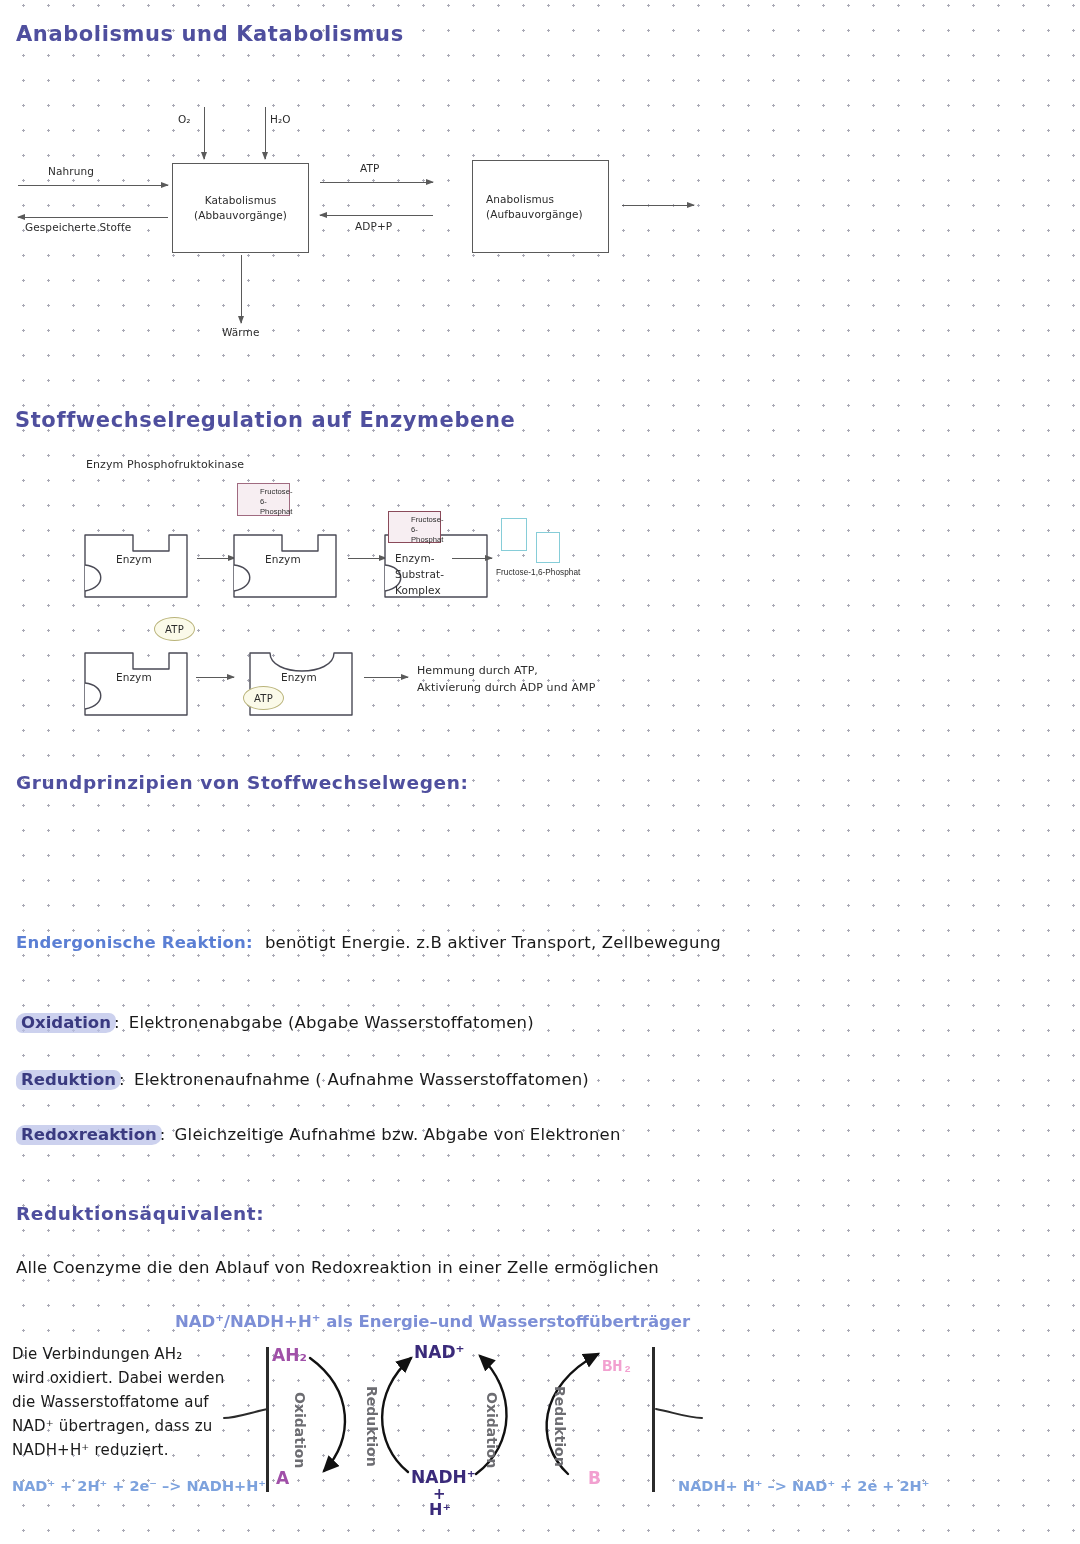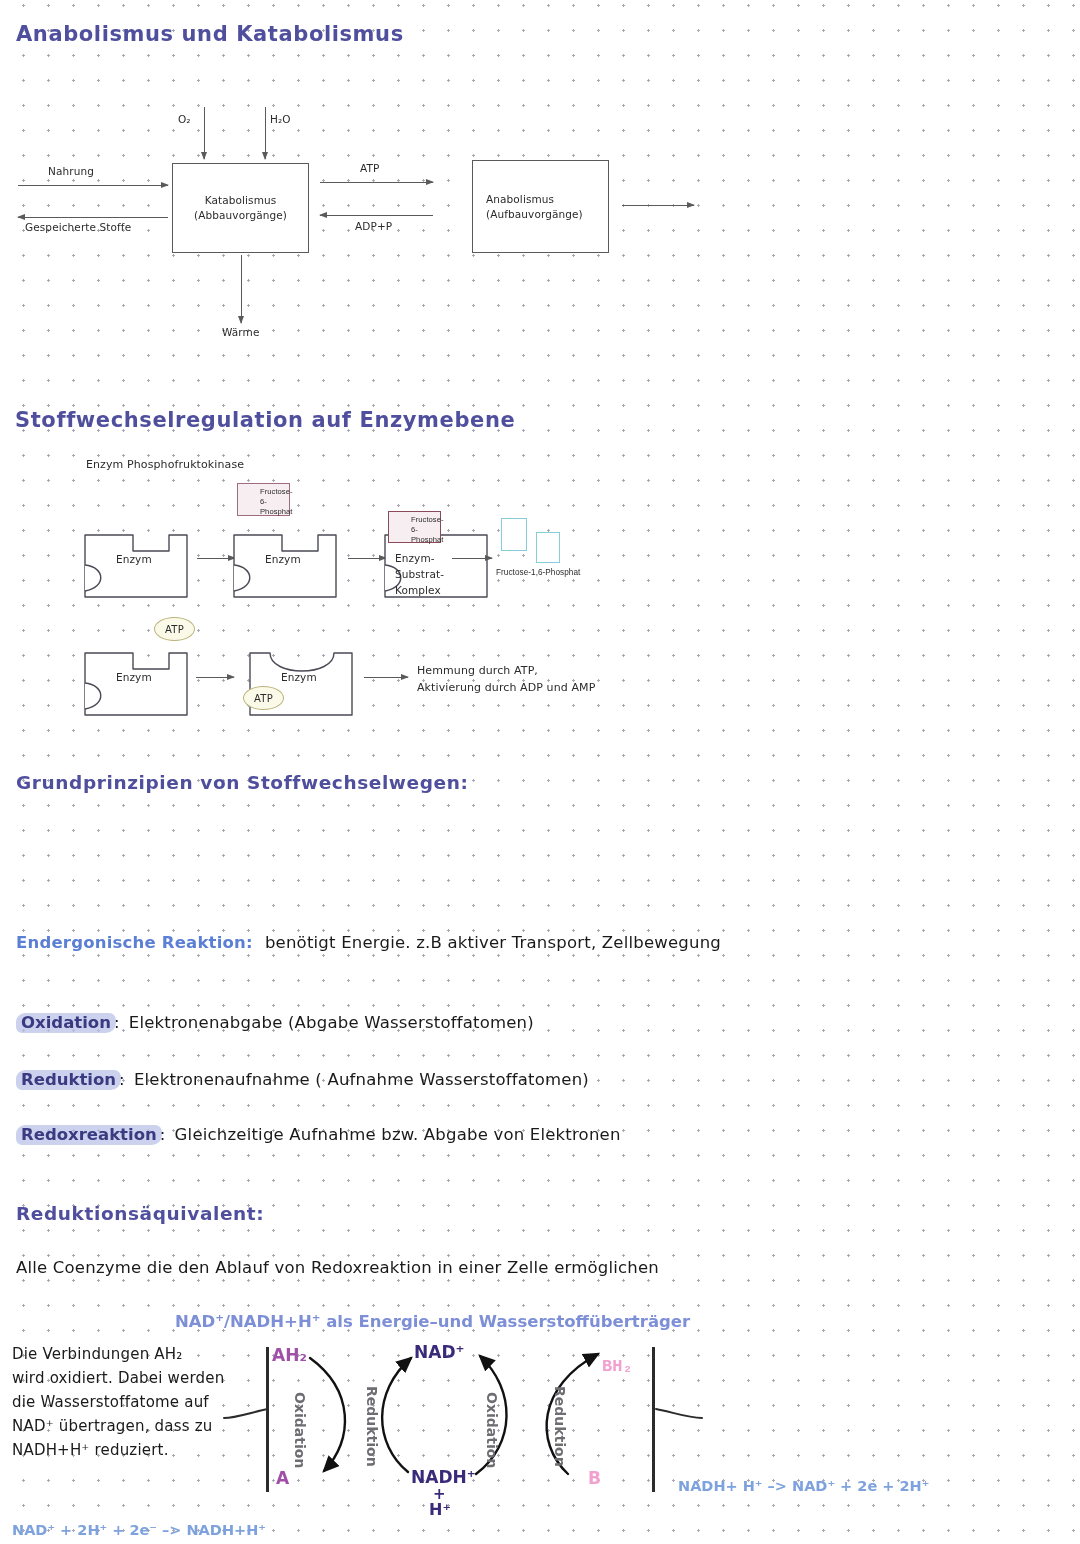--- a/index.html
+++ b/index.html
@@ -310,21 +310,21 @@
 
   <div class="abs" style="left:175px; top:1312px; color:#7d8fd6; font-size:16.5px; font-weight:600; font-family:'DejaVu Sans',sans-serif;">NAD⁺/NADH+H⁺ als Energie–und Wasserstoffüberträger</div>
 
   <div class="abs" style="left:12px; top:1342px; width:250px; line-height:24px;">
     <div class="body-hand" style="font-size:15px;">Die Verbindungen AH₂</div>
     <div class="body-hand" style="font-size:15px;">wird oxidiert. Dabei werden</div>
     <div class="body-hand" style="font-size:15px;">die Wasserstoffatome auf</div>
     <div class="body-hand" style="font-size:15px;">NAD⁺ übertragen, dass zu</div>
     <div class="body-hand" style="font-size:15px;">NADH+H⁺ reduziert.</div>
   </div>
-  <div class="abs eq-blue" style="left:12px; top:1478px;margin-top:44px;">NAD⁺ + 2H⁺ + 2e⁻ –&gt; NADH+H⁺</div>
+  <div class="abs eq-blue" style="left:12px; top:1478px;">NAD⁺ + 2H⁺ + 2e⁻ –&gt; NADH+H⁺</div>
 
   <div class="sep" style="left:266px; top:1347px; width:2.6px; height:145px;"></div>
   <svg class="abs" style="left:222px; top:1404px;" width="50" height="20">
     <path d="M2,14 C14,14 30,8 46,5" fill="none" stroke="#2b2b2b" stroke-width="2" stroke-linecap="round"></path>
   </svg>
 
   <div class="sep" style="left:652px; top:1347px; width:2.6px; height:145px;"></div>
   <svg class="abs" style="left:654px; top:1404px;" width="50" height="20">
     <path d="M2,5 C18,8 34,14 48,14" fill="none" stroke="#2b2b2b" stroke-width="2" stroke-linecap="round"></path>
   </svg>

